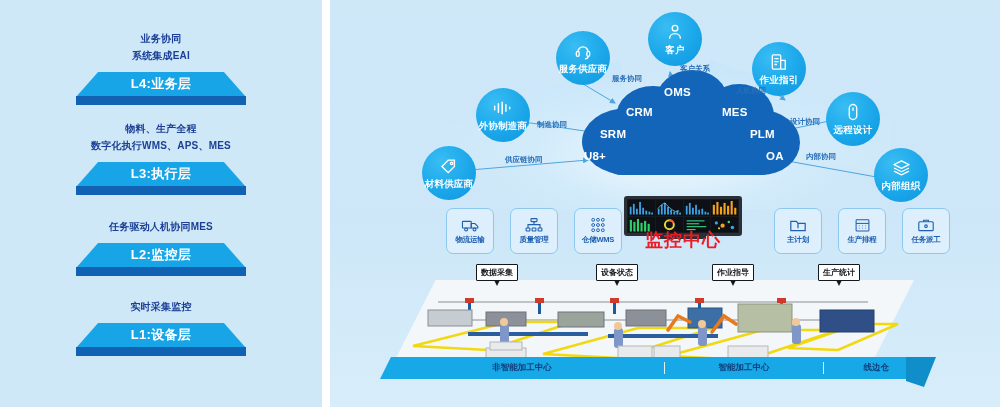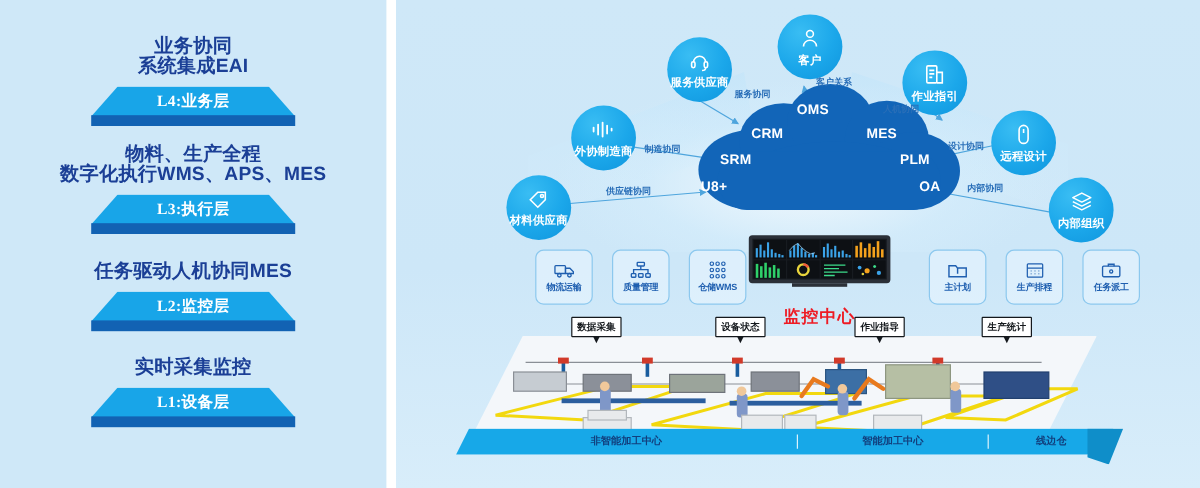--- a/index.html
+++ b/index.html
@@ -17,22 +17,22 @@
   .panel-right{position:absolute;left:330px;top:0;width:670px;height:407px;
     background:linear-gradient(180deg,#cfe8f8 0%,#cde7f8 55%,#d8edfa 100%);}
 
   
   .sky{position:absolute;left:378px;top:-20px;width:580px;height:230px;
     background:radial-gradient(ellipse 290px 120px at 50% 75%, rgba(255,255,255,.72) 0%, rgba(214,238,252,.55) 45%, rgba(207,232,248,0) 72%);
     pointer-events:none;}
 
   
   .layer-block{position:absolute;left:0;width:322px;text-align:center;}
-  .layer-caption{color:#1b3f96;font-weight:bold;line-height:17px;font-size:16px;letter-spacing:.2px;}
-  .tier{position:relative;margin:8px auto 0;width:170px;height:34px;font-family:Liberation Serif, serif;}
+  .layer-caption{color:#1b3f96;font-weight:bold;line-height:17px;font-size:10px;letter-spacing:.2px;}
+  .tier{position:relative;margin:8px auto 0;width:170px;height:34px;}
   .tier .top{
     position:absolute;left:0;top:0;width:170px;height:25px;
     background:#18a5e8;
     clip-path:polygon(13% 0%, 87% 0%, 100% 100%, 0% 100%);
   }
   .tier .base{
     position:absolute;left:0;top:24px;width:170px;height:9px;background:#1262b3;
   }
   .tier .label{
     position:absolute;left:0;top:3px;width:170px;text-align:center;
@@ -66,21 +66,21 @@
   .conn{position:absolute;color:#2a6fb8;font-size:7.5px;font-weight:bold;white-space:nowrap;}
   svg.arrows{position:absolute;left:330px;top:0;width:670px;height:407px;pointer-events:none;}
 
   
   .monitor{position:absolute;left:624px;top:196px;width:118px;height:40px;
     background:#171b20;border:3px solid #2b3038;border-radius:3px;box-sizing:border-box;
     display:grid;grid-template-columns:repeat(4,1fr);grid-template-rows:repeat(2,1fr);gap:1px;padding:1px;}
   .mcell{background:#0d1014;position:relative;overflow:hidden;}
   .monitor-stand{position:absolute;left:660px;top:236px;width:46px;height:3px;background:#2b3038;}
   .mc-title{position:absolute;left:612px;top:228px;width:142px;text-align:center;
-    color:#ee1b24;font-size:14px;font-weight:bold;letter-spacing:1px;margin-top:27px;}
+    color:#ee1b24;font-size:18px;font-weight:bold;letter-spacing:1px;}
 
   
   .chip{position:absolute;width:46px;height:44px;border:1.2px solid #8cc8ee;border-radius:7px;
     background:rgba(227,243,253,.72);display:flex;flex-direction:column;align-items:center;justify-content:center;}
   .chip .ci{line-height:0;}
   .chip .cn{color:#1f5fb0;font-size:7.5px;font-weight:bold;margin-top:2px;white-space:nowrap;letter-spacing:-.2px;}
 
   
   .floor-wrap{position:absolute;left:368px;top:262px;width:600px;height:135px;}
   .floor-top{position:absolute;left:26px;top:18px;width:520px;height:82px;background:#f4f7fa;

